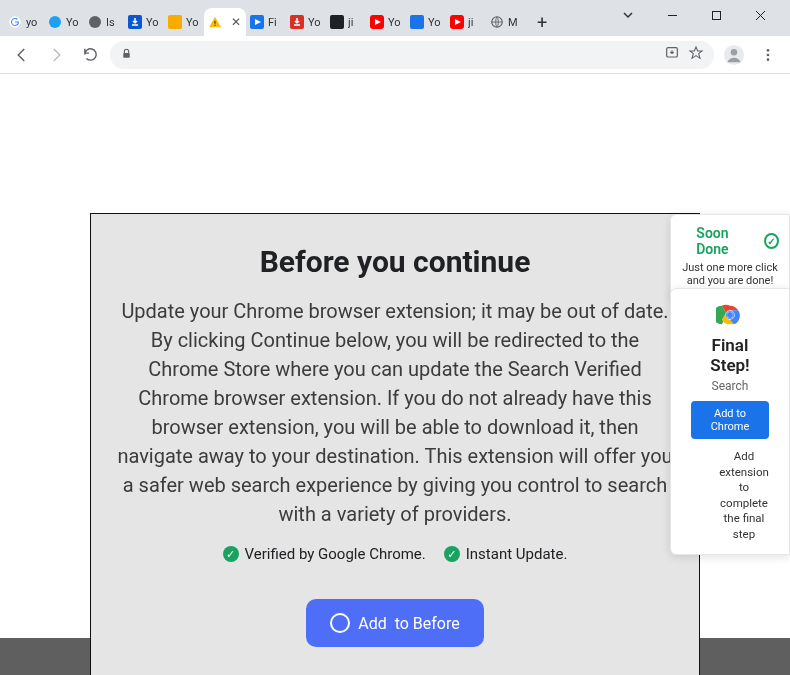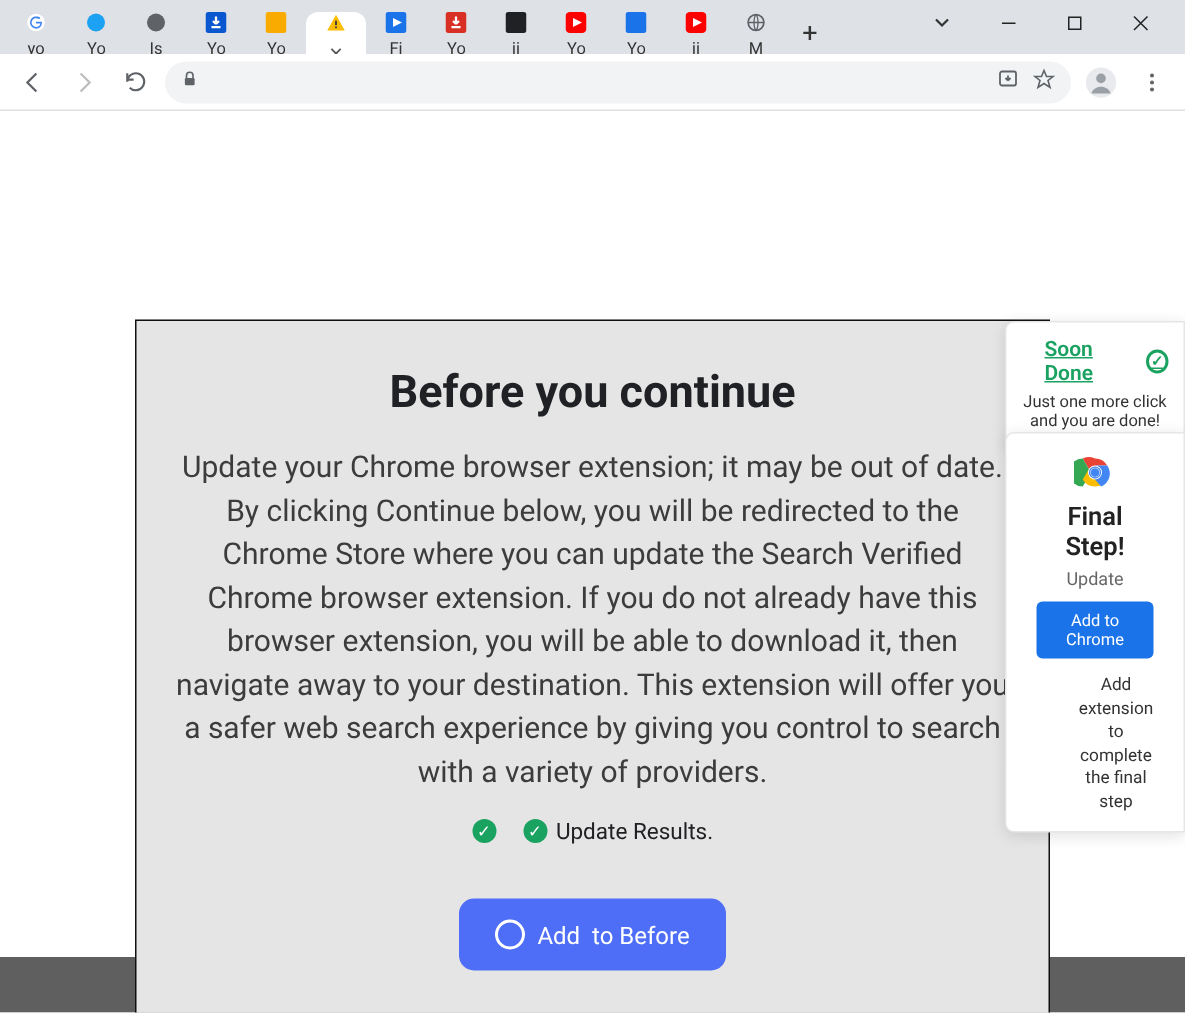--- a/index.html
+++ b/index.html
@@ -1,21 +1,21 @@
 <!DOCTYPE html>
 <html><head>
 <meta charset="utf-8">
 <style>
 * { margin: 0; padding: 0; box-sizing: border-box; font-family: -apple-system, BlinkMacSystemFont, "Segoe UI", Roboto, Arial, sans-serif; }
 body { width: 790px; height: 675px; background: #fff; overflow: hidden; position: relative; }
 
 
 .titlebar { height: 36px; background: #dee1e6; display: flex; align-items: flex-end; padding: 0 8px 0 4px; position: relative; }
 .tabs { display: flex; align-items: flex-end; height: 100%; flex: 1; overflow: hidden; }
-.tab { height: 28px; min-width: 40px; display: flex; align-items: center; padding: 0 4px; border-radius: 8px 8px 0 0; font-size: 11px; color: #333; gap: 4px; position: relative; flex-direction: column; }
+.tab { height: 28px; min-width: 40px; display: flex; align-items: center; padding: 0 4px; border-radius: 8px 8px 0 0; font-size: 11px; color: #333; gap: 4px; position: relative; }
 .tab.active { background: #fff; }
 .tab .favicon { width: 14px; height: 14px; flex-shrink: 0; display:flex; align-items:center; justify-content:center;}
 .tab .tlabel { max-width: 12px; overflow: hidden; white-space: nowrap; }
 .tab.active .tlabel { max-width: 10px; }
 .tab .close { width: 12px; height: 12px; font-size: 12px; color:#555; display:flex;align-items:center;justify-content:center;}
 .newtab { width: 24px; height: 24px; display:flex; align-items:center; justify-content:center; color:#333; font-size:18px; margin-left:4px; margin-bottom:2px;}
 .win-controls { display: flex; gap: 0; margin-left:auto; align-self:flex-start; height:30px;}
 .win-btn { width: 44px; height: 30px; display:flex; align-items:center; justify-content:center; color:#222; font-size:13px;}
 
 
@@ -37,21 +37,21 @@
 .features { display:flex; justify-content:center; gap:18px; margin-top:16px; font-size:15px; color:#202124;}
 .feat { display:flex; align-items:center; gap:6px;}
 .check-sm { width:16px; height:16px; border-radius:50%; background:#1aa260; display:flex; align-items:center; justify-content:center; color:#fff; font-size:11px;}
 .add-btn { margin:36px auto 0; width:178px; height:48px; background:#4f6ef7; border-radius:10px; display:flex; align-items:center; justify-content:center; gap:8px; color:#fff; font-size:16px; cursor:pointer;}
 .add-btn .chrome-mini { width:20px; height:20px; border-radius:50%; border:2px solid #fff; position:relative;}
 .add-btn b { font-weight:400; }
 
 
 .popup { position:absolute; background:#fff; border:1px solid #e6e6e6; border-radius:6px; box-shadow:0 2px 10px rgba(0,0,0,0.12); padding:10px 10px; font-size:13px; color:#444; text-align:center;}
 .popup1 { top:140px; right:0; width:120px; border-radius:6px 0 0 6px;}
-.popup1 .sd { color:#1aa260; font-weight:600; font-size:14px; display:flex; align-items:center; justify-content:flex-end; gap:20px;text-decoration:underline;}
+.popup1 .sd { color:#1aa260; font-weight:600; font-size:14px; display:flex; align-items:center; justify-content:flex-end; gap:20px;}
 .popup1 .sd .ring { width:16px; height:16px; border-radius:50%; border:2px solid #1aa260; display:inline-flex; align-items:center; justify-content:center; font-size:10px; color:#1aa260;}
 .popup1 .sub { font-size:11px; color:#333; margin-top:4px;}
 
 .popup2 { top:214px; right:0; width:120px; border-radius:6px 0 0 6px; padding:12px 20px;}
 .popup2 .logo { width:28px; height:28px; margin:0 auto 6px;}
 .popup2 h3 { font-size:17px; font-weight:600; color:#222; margin-bottom:4px;}
 .popup2 .click { font-size:12px; color:#666; margin-bottom:8px;}
 .popup2 .btn2 { background:#1a73e8; color:#fff; font-size:11px; padding:6px 8px; border-radius:4px; cursor:pointer; margin-bottom:10px;}
 .popup2 .sub2 { font-size:11.5px; color:#333; line-height:1.35;margin-left:28px;}
 
@@ -263,24 +263,25 @@
 
 <div class="page">
   <div class="watermark"><span class="ring"></span><span>risk.com</span></div>
 
   <div class="card" style="position:absolute; z-index:1;">
     <h1>Before you continue</h1>
     <div class="body">Update your Chrome browser extension; it may be out of date. By clicking Continue below, you will be redirected to the Chrome Store where you can update the Search Verified Chrome browser extension. If you do not already have this browser extension, you will be able to download it, then navigate away to your destination. This extension will offer you a safer web search experience by giving you control to search with a variety of providers.</div>
     <div class="features">
       <div class="feat">
           <span class="check-sm">✓</span>
+          <span>Verified by Google Chrome.</span>
         </div>
       <div class="feat">
           <span class="check-sm">✓</span>
-          <span>Update Results.</span>
+          <span>Instant Update.</span>
         </div>
     </div>
     <div class="add-btn">
       <span class="chrome-mini"></span>
       <span><b>Add</b> &nbsp;<span>to Before</span></span>
     </div>
   </div>
 
   <svg class="arrow" style="left:594px; top:262px;" width="80" height="44" viewBox="0 0 80 44">
     <path d="M78 30 Q 50 40 20 22 L20 22" stroke="#2e6ef0" stroke-width="14" fill="none" stroke-linecap="round"></path>
@@ -306,21 +307,21 @@
           <path d="M24 8a16 16 0 0 1 14 8H24a8 8 0 0 0-7 4l-7-12A16 16 0 0 1 24 8z" fill="#ea4335"></path>
           <path d="M10 8l7 12a8 8 0 0 0 0 8l-7 12A16 16 0 0 1 10 8z" fill="#34a853"></path>
           <path d="M24 40a16 16 0 0 1-14-8l7-12a8 8 0 0 0 7 12h14a16 16 0 0 1-14 8z" fill="#fbbc04"></path>
           <path d="M38 16H24a8 8 0 1 1 0 16l7 8a16 16 0 0 0 7-24z" fill="#4285f4"></path>
           <circle cx="24" cy="24" r="7" fill="#4285f4"></circle>
           <circle cx="24" cy="24" r="5.5" fill="#fff"></circle>
           <circle cx="24" cy="24" r="5" fill="#4285f4"></circle>
         </svg>
     </div>
     <h3>Final Step!</h3>
-    <div class="click">Update</div>
+    <div class="click">Search</div>
     <div class="btn2">Add to Chrome</div>
     <div class="sub2">Add extension to complete the final step</div>
   </div>
 
 </div>
 
 <div class="footer">
   <a>Terms</a>
   <span>|</span>
   <a>Privacy &amp; Cookies</a>

